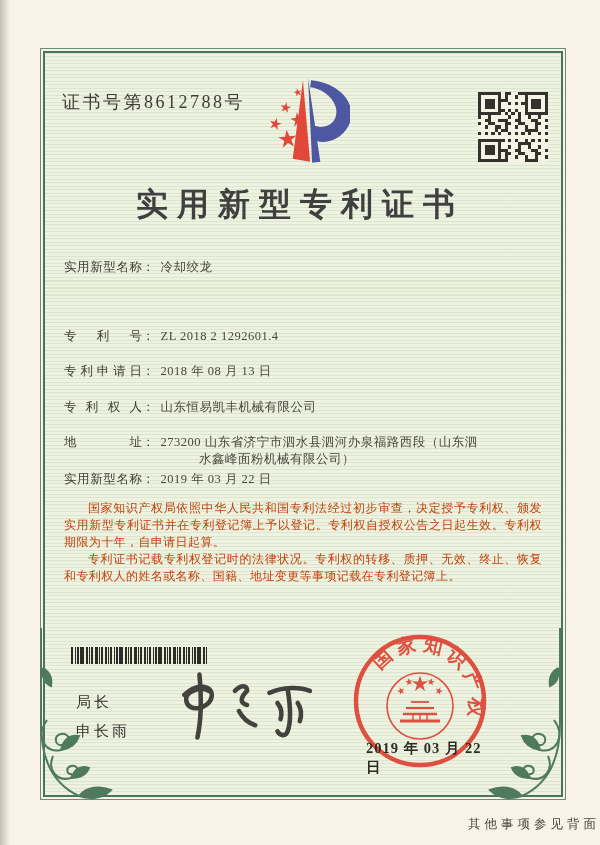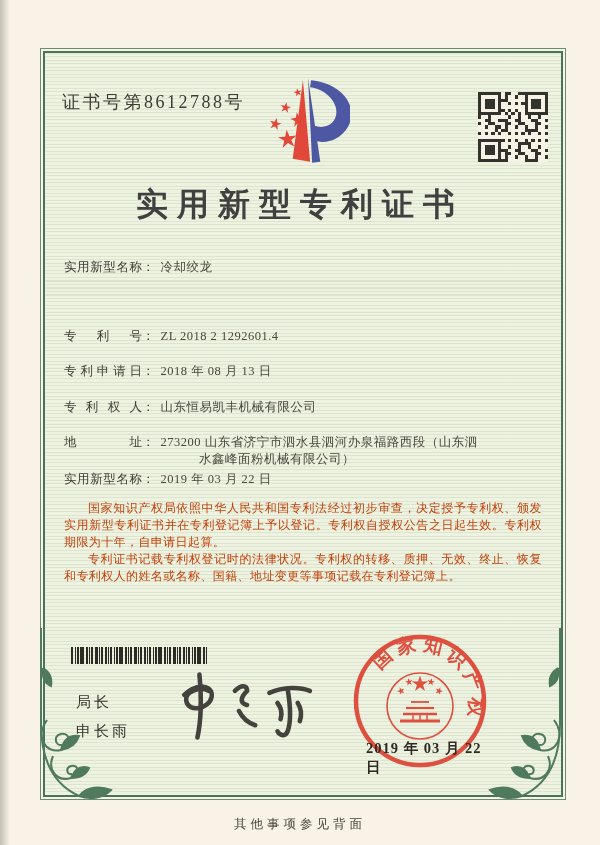--- a/index.html
+++ b/index.html
@@ -34,21 +34,21 @@
     text-indent:2em;letter-spacing:.4px;text-align:justify;}
   
   .barcode{position:absolute;left:71px;top:647px;width:162px;height:17px;display:flex;align-items:stretch;}
   .barcode i{display:block;background:#2c2b26;}
   .director{position:absolute;left:76px;font-size:15px;letter-spacing:3px;color:#34322c;}
   .sig{position:absolute;left:166px;top:670px;width:152px;height:72px;}
   .seal{position:absolute;left:345px;top:626px;width:150px;height:150px;}
   .seal-date{position:absolute;left:366px;top:739px;width:130px;font-size:14.5px;letter-spacing:1px;
     color:#2e2b25;font-weight:600;}
   .pageno{position:absolute;left:0;width:600px;top:776px;text-align:center;font-size:12px;letter-spacing:2px;color:#45433b;}
-  .backnote{position:absolute;left:0;width:600px;top:816px;text-align:center;font-size:12.5px;letter-spacing:4px;color:#47453c;}
+  .backnote{position:absolute;left:0;width:600px;top:816px;text-align:right;font-size:12.5px;letter-spacing:4px;color:#47453c;}
   .flourish{position:absolute;width:88px;height:180px;}
   .fl-left{left:31px;top:628px;}
   .fl-right{left:482px;top:628px;transform:scaleX(-1);}
 </style>
 </head>
 <body>
 
 <div class="page">
 
   <svg width="0" height="0" style="position:absolute">

